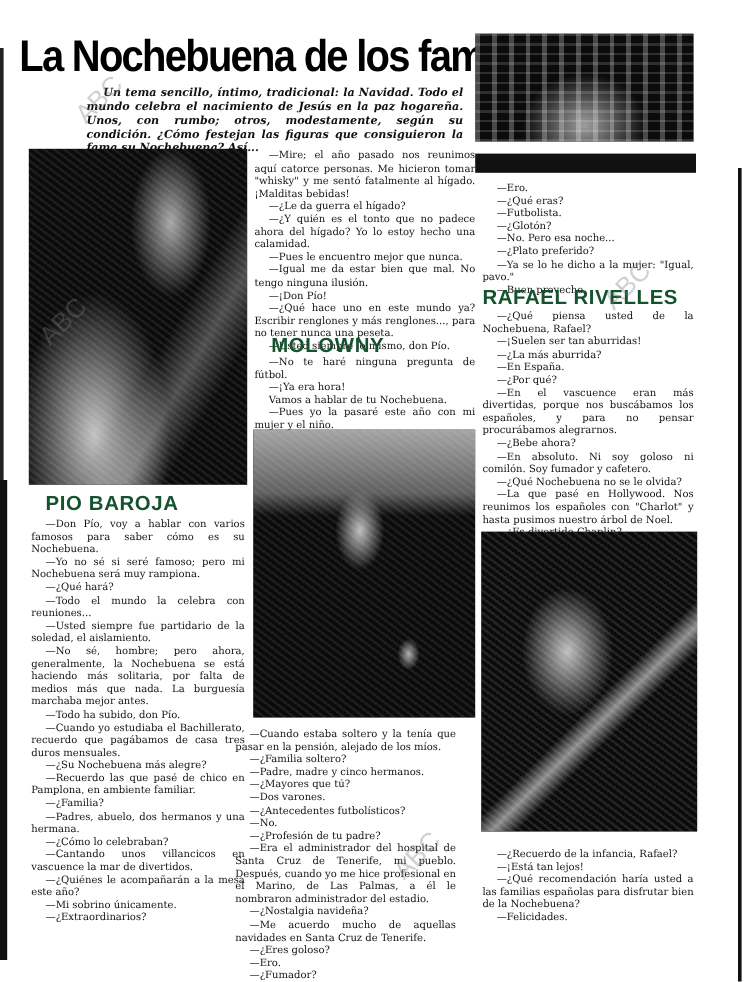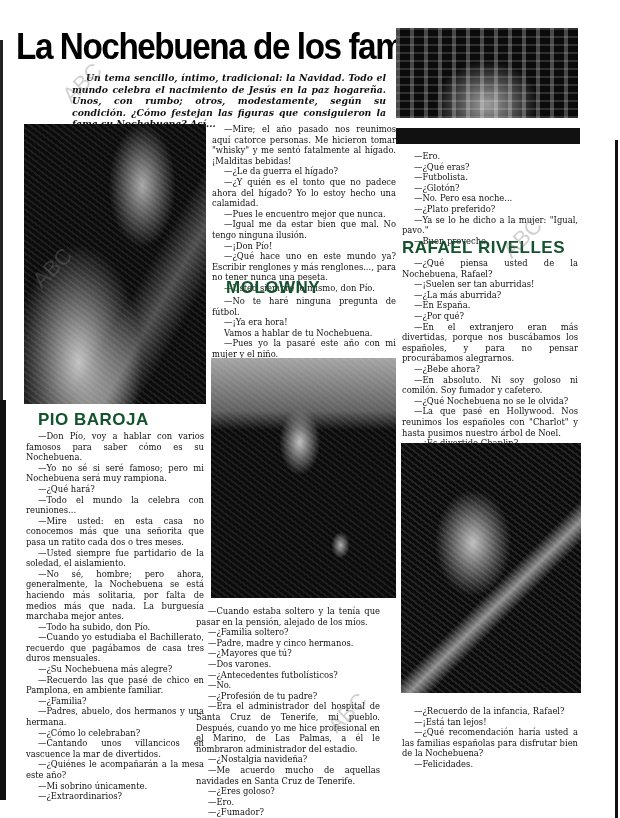--- a/index.html
+++ b/index.html
@@ -68,21 +68,20 @@
 
   <div class="photo photo-baroja">
       <div class="grain"></div>
     </div>
   <div class="section-head" style="left:38px; top:410px;">PIO BAROJA</div>
   <div class="col" style="left:26px; top:431px; width:178px;">
     <p>—Don Pío, voy a hablar con varios famosos para saber cómo es su Nochebuena.</p>
     <p>—Yo no sé si seré famoso; pero mi Nochebuena será muy rampiona.</p>
     <p>—¿Qué hará?</p>
     <p>—Todo el mundo la celebra con reuniones...</p>
-    <p>—Mire usted: en esta casa no conocemos más que una señorita que pasa un ratito cada dos o tres meses.</p>
     <p>—Usted siempre fue partidario de la soledad, el aislamiento.</p>
     <p>—No sé, hombre; pero ahora, generalmente, la Nochebuena se está haciendo más solitaria, por falta de medios más que nada. La burguesía marchaba mejor antes.</p>
     <p>—Todo ha subido, don Pío.</p>
     <p>—Cuando yo estudiaba el Bachillerato, recuerdo que pagábamos de casa tres duros mensuales.</p>
     <p>—¿Su Nochebuena más alegre?</p>
     <p>—Recuerdo las que pasé de chico en Pamplona, en ambiente familiar.</p>
     <p>—¿Familia?</p>
     <p>—Padres, abuelo, dos hermanos y una hermana.</p>
     <p>—¿Cómo lo celebraban?</p>
     <p>—Cantando unos villancicos en vascuence la mar de divertidos.</p>
@@ -141,21 +140,21 @@
     <p>—Ya se lo he dicho a la mujer: "Igual, pavo."</p>
     <p>—Buen provecho.</p>
   </div>
   <div class="section-head" style="left:402px; top:238px;">RAFAEL RIVELLES</div>
   <div class="col" style="left:402px; top:258px; width:176px;">
     <p>—¿Qué piensa usted de la Nochebuena, Rafael?</p>
     <p>—¡Suelen ser tan aburridas!</p>
     <p>—¿La más aburrida?</p>
     <p>—En España.</p>
     <p>—¿Por qué?</p>
-    <p>—En el extranjero eran más divertidas, porque nos buscábamos los españoles, y para no pensar procurábamos alegrarnos.</p>
+    <p>—En el vascuence eran más divertidas, porque nos buscábamos los españoles, y para no pensar procurábamos alegrarnos.</p>
     <p>—¿Bebe ahora?</p>
     <p>—En absoluto. Ni soy goloso ni comilón. Soy fumador y cafetero.</p>
     <p>—¿Qué Nochebuena no se le olvida?</p>
     <p>—La que pasé en Hollywood. Nos reunimos los españoles con "Charlot" y hasta pusimos nuestro árbol de Noel.</p>
     <p>—¿Es divertido Chaplin?</p>
     <p>—En aquella época era un elemento estupendo.</p>
   </div>
   <div class="photo photo-rivelles">
       <div class="grain"></div>
     </div>

